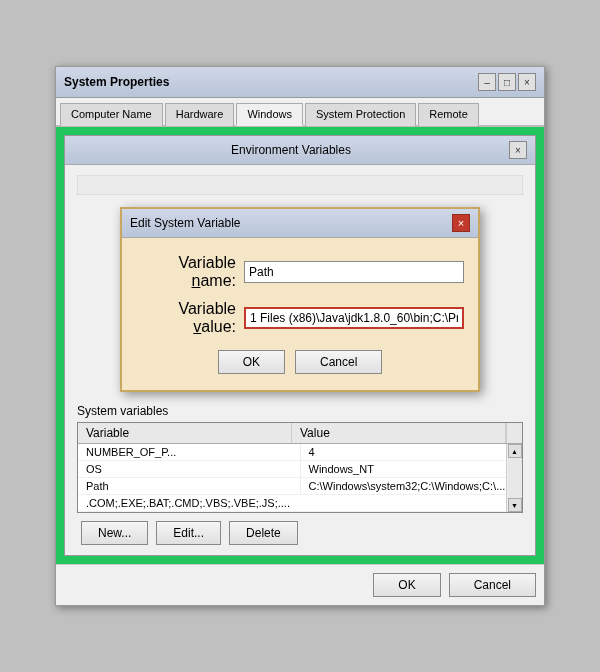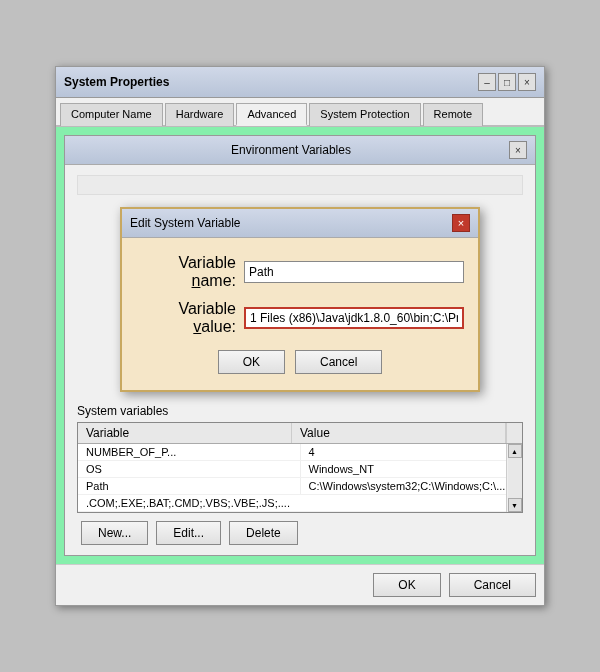--- a/index.html
+++ b/index.html
@@ -85,21 +85,21 @@
     .tab.active {
       background: #f0f0f0;
       border-bottom: 2px solid #f0f0f0;
       font-weight: normal;
       z-index: 2;
     }
 
     
     .main-content {
       padding: 8px;
-      background: #86efac;
+      background: #22c55e;
       position: relative;
     }
 
     
     .env-variables-window {
       background: #f0f0f0;
       border: 1px solid #999;
       margin: 0 auto;
       width: 100%;
     }
@@ -308,21 +308,21 @@
     <div class="titlebar-buttons">
       <div class="titlebar-btn">–</div>
       <div class="titlebar-btn">□</div>
       <div class="titlebar-btn close">×</div>
     </div>
   </div>
 
   <div class="tabs-row">
     <div class="tab">Computer Name</div>
     <div class="tab">Hardware</div>
-    <div class="tab active">Advanced</div>
+    <div class="tab active">Windows</div>
     <div class="tab">System Protection</div>
     <div class="tab">Remote</div>
   </div>
 
   <div class="main-content">
 
     <div class="env-variables-window">
       <div class="env-titlebar">
         <span class="env-title">Environment Variables</span>
         <div class="titlebar-btn close">×</div>

